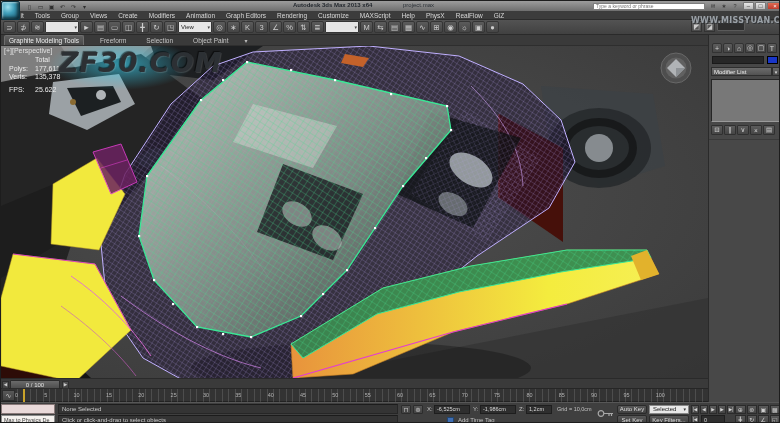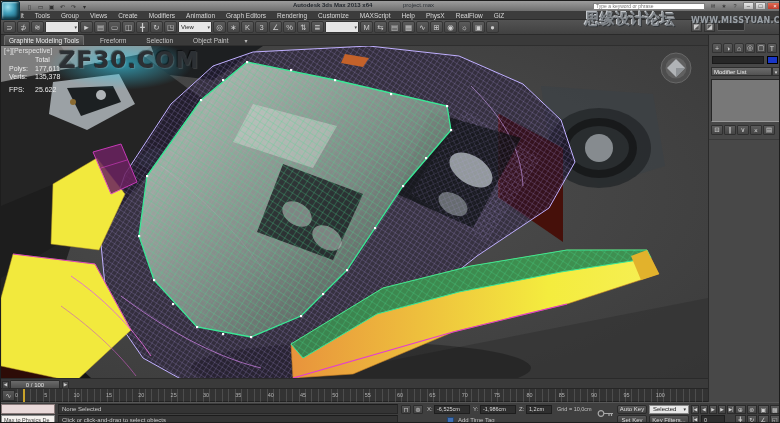--- a/index.html
+++ b/index.html
@@ -64,22 +64,22 @@
   .vplabel { left:3px; top:1px; font-size:7px; color:#e0e0e0; z-index:10; }
   .vstats { left:8px; top:10px; z-index:10; font-size:7px; color:#ececec; line-height:8.5px; }
   .vstats .srow { display:flex; }
   .vstats .slab { width:26px; }
   .vstats .gap { height:4px; }
 
   
   .wm { z-index:50; pointer-events:none; white-space:nowrap; font-family:"DejaVu Sans",sans-serif; }
   .wm-zf1 { left:52px; top:12px; font-size:26px; font-weight:bold; color:var(--teal);
     text-shadow:0 0 7px #2aa8d8, 1px 1px 0 #14516b; opacity:.9; }
-  .wm-zf2 { left:58px; top:46px; font-size:23px; font-weight:800; letter-spacing:1px; color:#2c3034;
-    text-shadow:1px 1px 1px rgba(255,255,255,.14), -1px -1px 1px rgba(0,0,0,.55); }
+  .wm-zf2 { left:58px; top:46px; font-size:27px; font-weight:800; letter-spacing:1px; color:#2c3034;
+    text-shadow:1px 1px 1px rgba(255,255,255,.14), -1px -1px 1px rgba(0,0,0,.55);font-style:italic; }
   .wm-my { left:584px; top:9px; font-size:15px; font-weight:bold; color:#82878c;
     text-shadow:1px 1px 0 #34373a, -1px -1px 0 #c6cace; }
   .wm-myurl { left:690px; top:15px; font-size:8px; font-weight:bold; color:#9ba1a7;
     text-shadow:1px 1px 0 #34373a; letter-spacing:.3px; }
 
   
   .cmdpanel { left:707px; top:34px; width:73px; height:367px; background:#484848; border-left:1px solid #2a2a2a; }
   .cptabs { left:3px; top:8px; display:flex; gap:1px; }
   .cptab { width:10px; height:10px; font-size:7px; color:#d2d2d2; display:flex; align-items:center; justify-content:center;
     background:linear-gradient(#5c5c5c,#474747); border:1px solid #333; border-radius:2px 2px 0 0; }
@@ -405,21 +405,20 @@
         </div>
       <div class="gap"></div>
       <div class="srow">
           <span class="slab">FPS:</span>
           <span>25.622</span>
         </div>
     </div>
   </div>
 
   <div class="abs wm wm-zf2">ZF30.COM</div>
-  <div class="abs wm wm-my">思缘设计论坛</div>
   <div class="abs wm wm-myurl">WWW.MISSYUAN.COM</div>
 
   <div class="abs cmdpanel">
     <div class="abs cptabs">
 
     <span class="cptab">+</span>
         <span class="cptab">◑</span>
         <span class="cptab">⌂</span>
         <span class="cptab">◎</span>
         <span class="cptab">▢</span>

